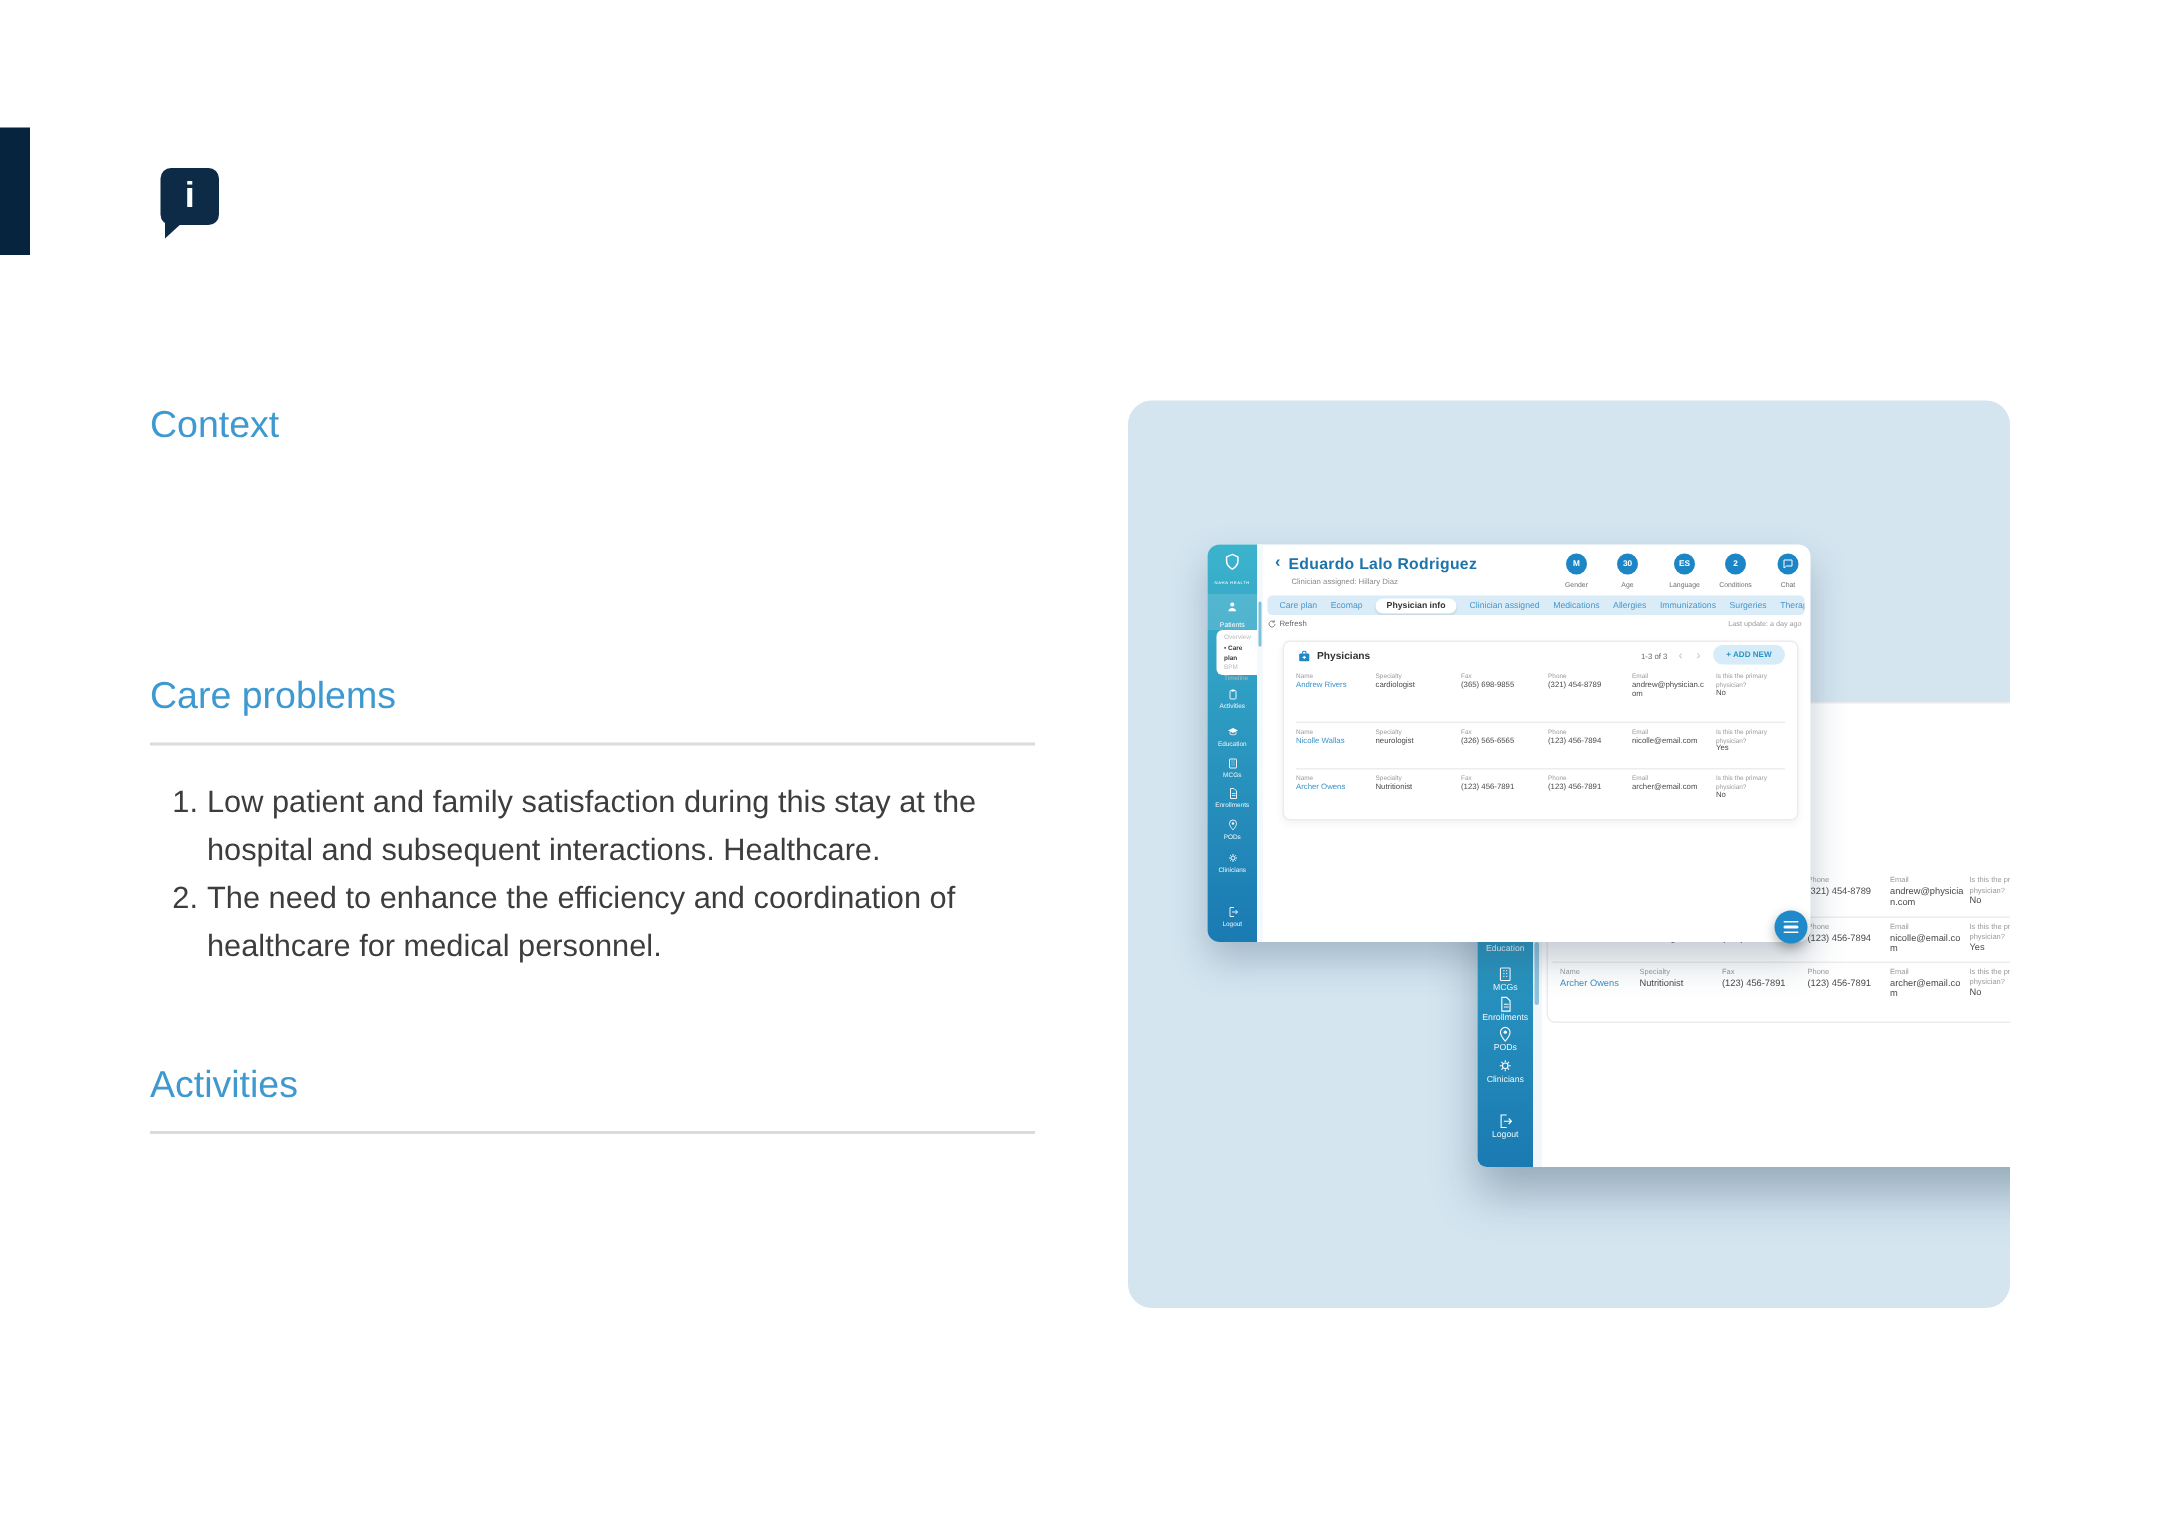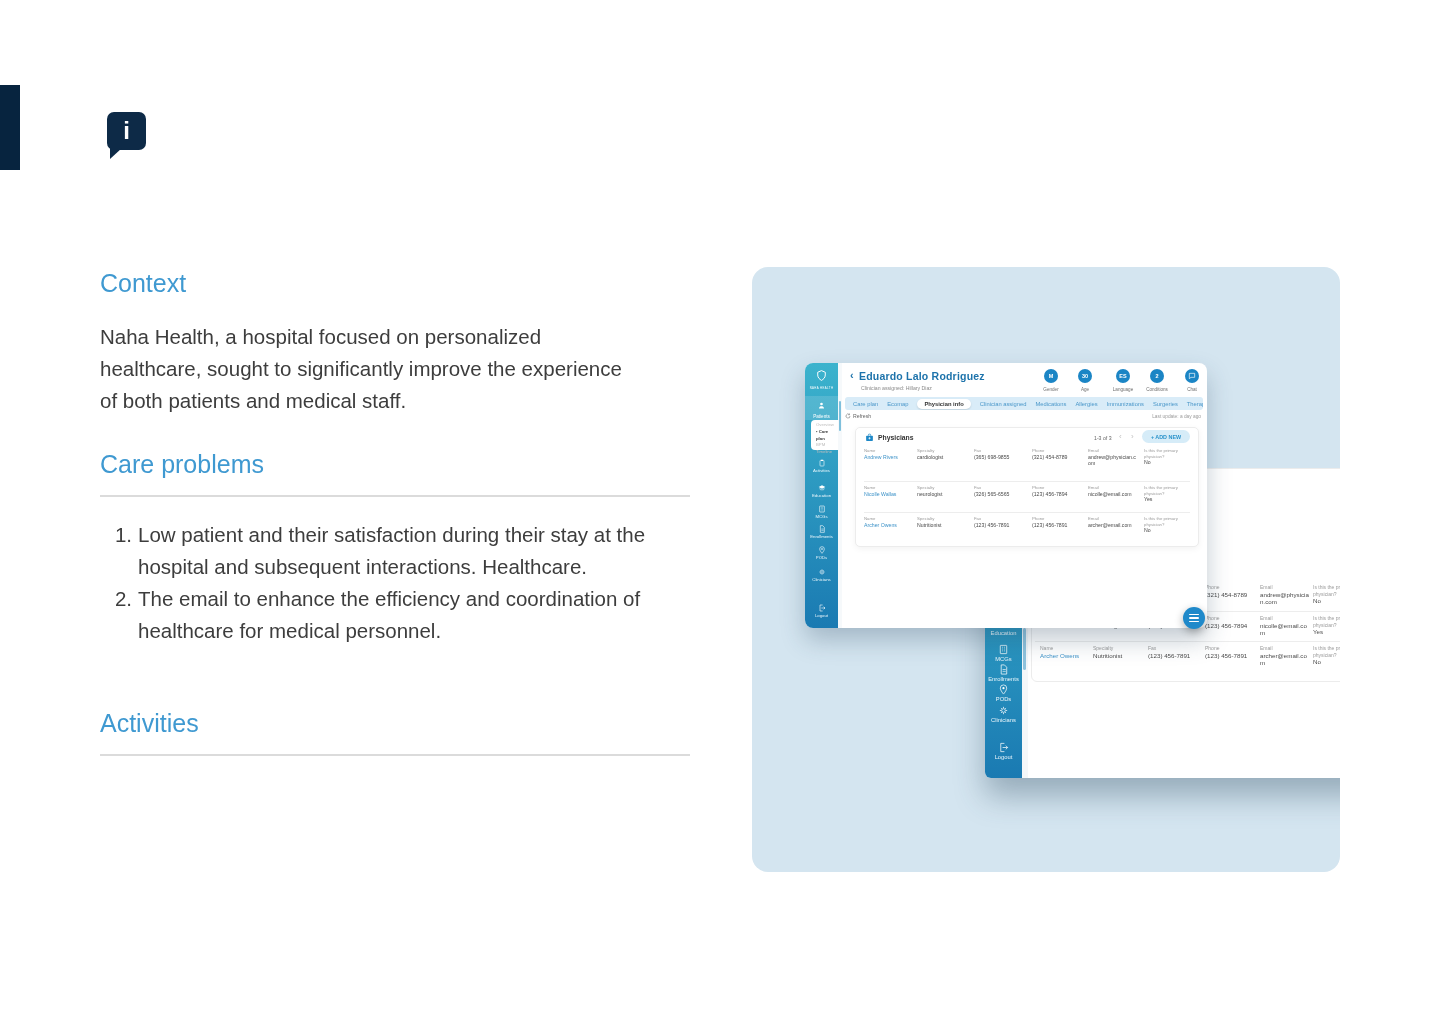--- a/index.html
+++ b/index.html
@@ -125,32 +125,31 @@
 <body>
 
 <div class="page">
   <div class="accent-bar"></div>
 
   <div class="info-icon">
     <span>i</span>
   </div>
 
   <h2 class="sec-h h-context">Context</h2>
-  <p class="body-txt ctx-body">Naha Health, a hospital focused on personalized healthcare, sought to significantly improve the experience of both patients and medical staff.</p>
 
   <h2 class="sec-h h-problems">Care problems</h2>
   <div class="divider div-1"></div>
   <ol class="plist">
     <li class="pitem">
       <span class="num">1.</span>
-      <span class="ptxt">Low patient and their satisfaction during their stay at the hospital and subsequent interactions. Healthcare.</span>
+      <span class="ptxt">Low patient and family satisfaction during this stay at the hospital and subsequent interactions. Healthcare.</span>
     </li>
     <li class="pitem">
       <span class="num">2.</span>
-      <span class="ptxt">The email to enhance the efficiency and coordination of healthcare for medical personnel.</span>
+      <span class="ptxt">The need to enhance the efficiency and coordination of healthcare for medical personnel.</span>
     </li>
   </ol>
 
   <h2 class="sec-h h-objective">Activities</h2>
   <div class="divider div-2"></div>
 
   <div class="panel">
 
     <div class="w2">
       <div class="sbar">

